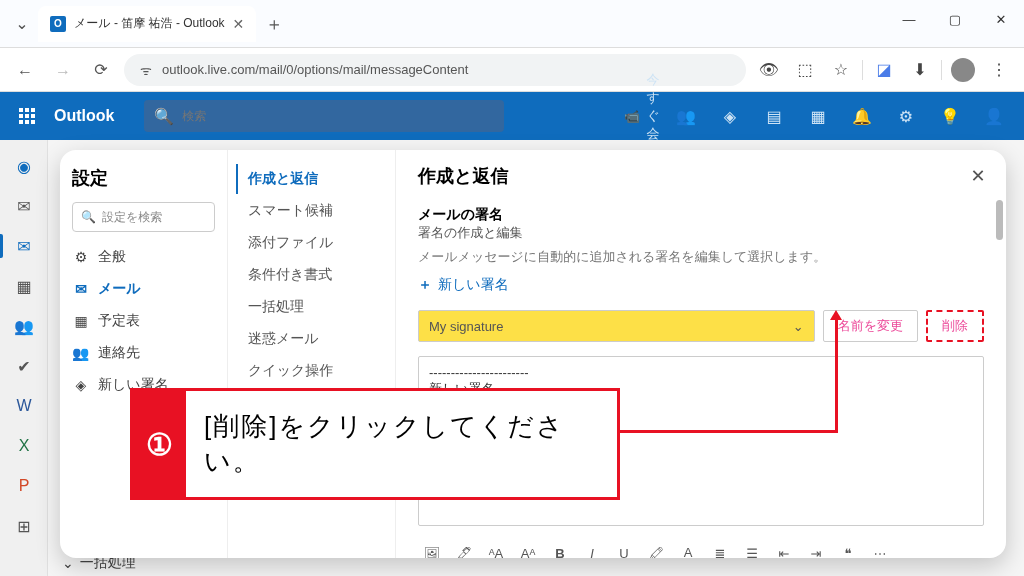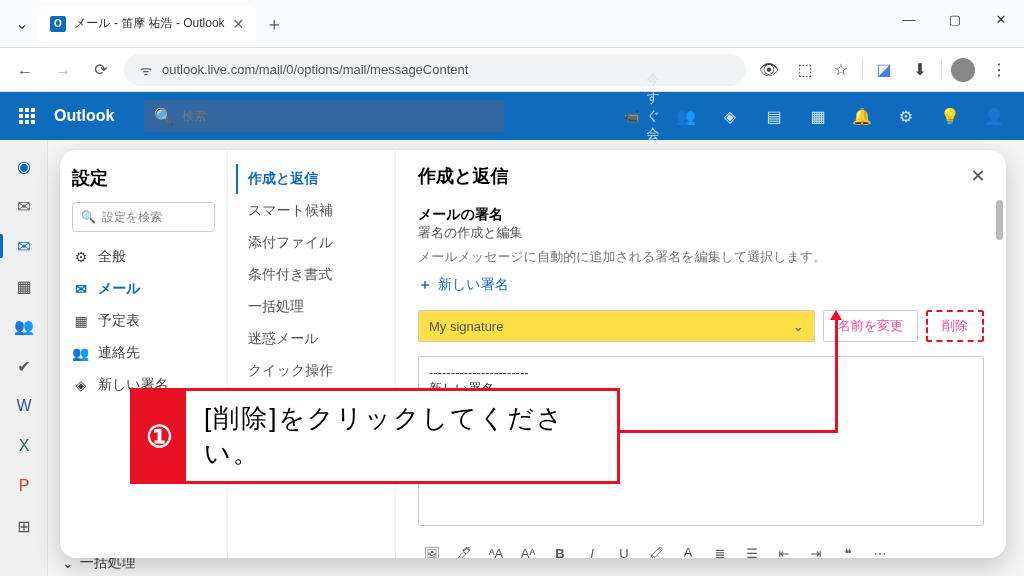--- a/index.html
+++ b/index.html
@@ -78,21 +78,21 @@
 .tb-btn { width: 28px; height: 26px; display:flex; align-items:center; justify-content:center; color:#555; font-size:13px; border-radius:3px; }
 .scroll-track { position:absolute; right: 3px; top: 50px; bottom: 6px; width: 7px; }
 .scroll-thumb { position:absolute; top: 0; width:100%; height: 40px; background:#bbb; border-radius:4px; }
 
 
 .behind-group { position: absolute; left: 62px; bottom: 4px; font-size: 14px; color:#444; display:flex; align-items:center; gap:6px; }
 
 
 .callout { position: absolute; border: 3px solid #e81123; background: #fff; display:flex; align-items:flex-start; z-index: 50; }
 .callout-num { width: 56px; align-self: stretch; background:#e81123; color:#fff; display:flex; align-items:center; justify-content:center; font-size: 30px; font-weight: bold; }
-.callout-text { padding: 10px 18px; font-size: 26px; font-family: 'Yu Gothic', 'Meiryo', sans-serif; font-weight: 500; line-height: 1.35; letter-spacing: 2px; }
+.callout-text { padding: 18px 18px; font-size: 26px; font-family: 'Yu Gothic', 'Meiryo', sans-serif; font-weight: 500; line-height: 1.35; letter-spacing: 2px; }
 .callout-line { position:absolute; background:#e81123; z-index:45; }
 .arrow-up { position:absolute; width:0; height:0; border-left:6px solid transparent; border-right:6px solid transparent; border-bottom:10px solid #e81123; z-index:46; }
 </style>
 </head>
 <body>
 
 <div class="win-controls">
   <div class="win-btn">—</div>
   <div class="win-btn">▢</div>
   <div class="win-btn">✕</div>

